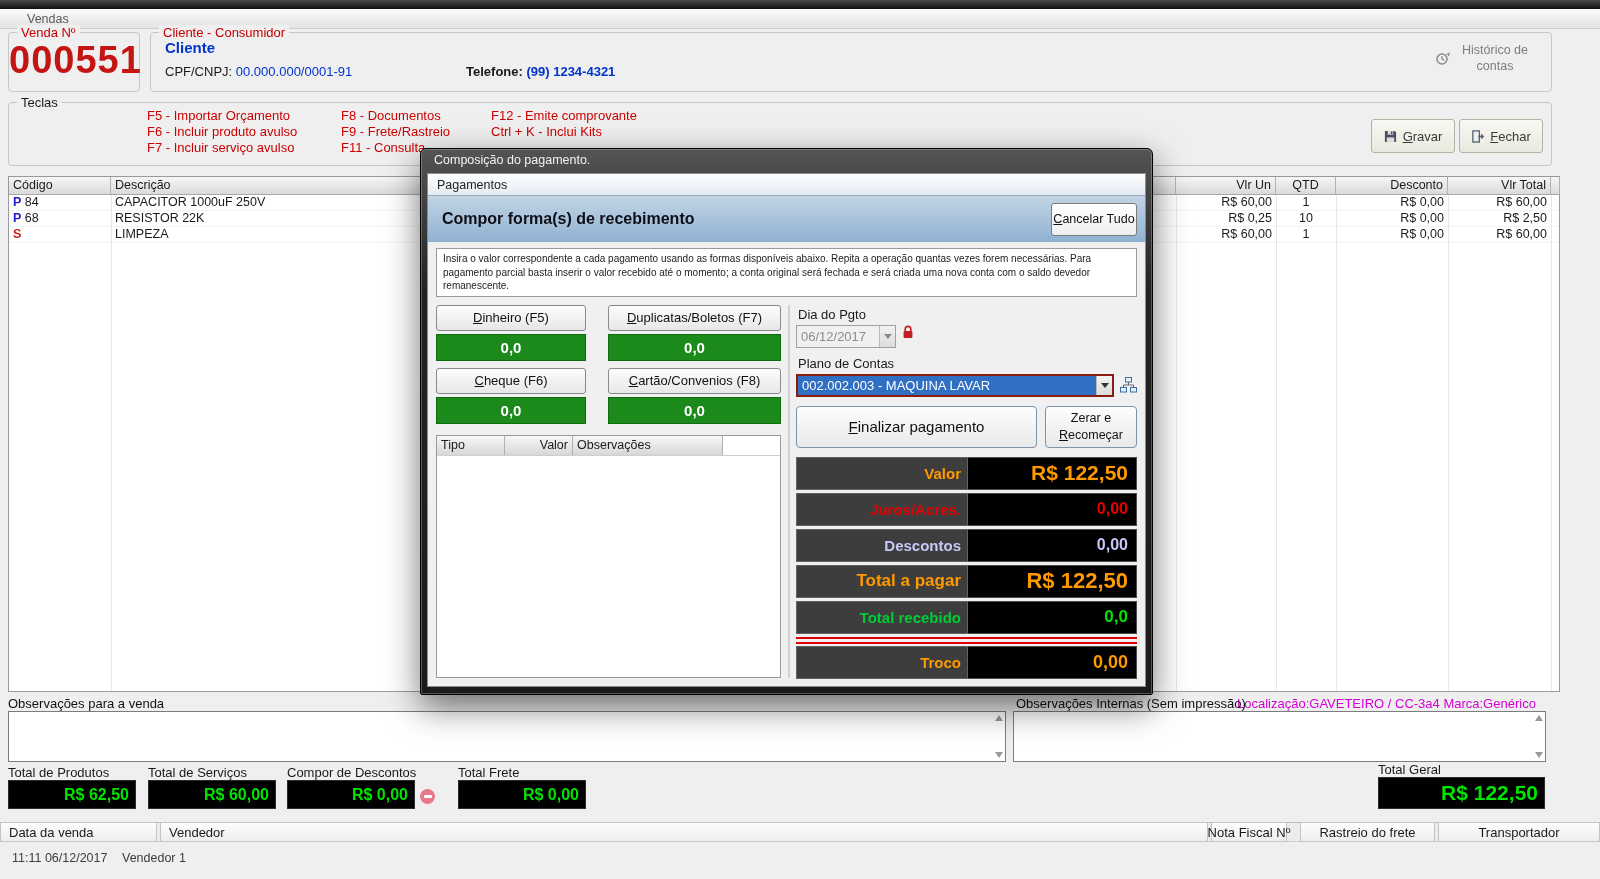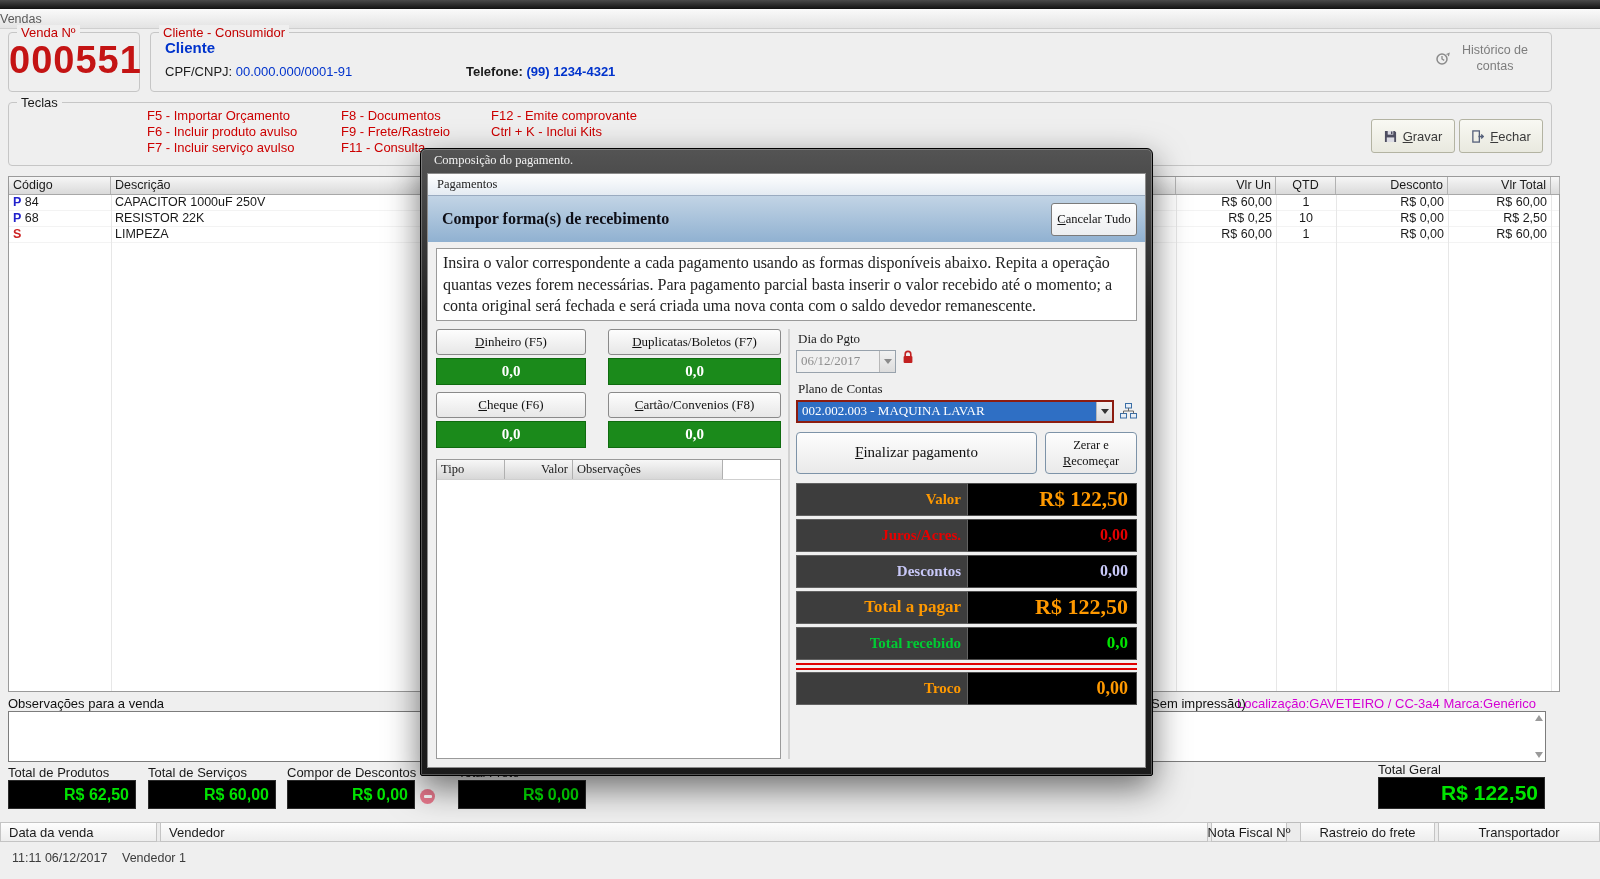--- a/index.html
+++ b/index.html
@@ -5,21 +5,21 @@
   * { margin:0; padding:0; box-sizing:border-box; }
   html,body { width:1600px; height:879px; }
   body { font-family:"Liberation Sans", sans-serif; font-size:13px; color:#1a1a1a; background:#efefef; }
   #app { position:relative; width:1600px; height:879px; background:#efefef; overflow:hidden; }
 
   
   .top-strip { position:absolute; left:0; top:0; width:1600px; height:9px;
     background:linear-gradient(180deg,#4a4a4a,#101010); }
   .titlebar { position:absolute; left:0; top:9px; width:1600px; height:20px;
     background:linear-gradient(180deg,#fafafa,#e3e3e3); border-bottom:1px solid #cfcfcf;
-    display:flex; align-items:center; padding-left:0; color:#5a5a5a; font-size:12.5px; }
+    display:flex; align-items:center; padding-left:27px; color:#5a5a5a; font-size:12.5px; }
 
   
   .group { position:absolute; border:1px solid #c6c6c6; border-radius:4px; }
   .legend { position:absolute; top:-8px; left:8px; background:#efefef; padding:0 4px; font-size:13px; }
   .legend.red { color:#c30000; }
 
   .venda-group { left:8px; top:32px; width:132px; height:60px; }
   .venda-number { position:absolute; left:0; top:6px; width:100%; text-align:center;
     font-size:38px; font-weight:bold; color:#c41414; letter-spacing:1px; }
 
@@ -78,38 +78,38 @@
 
   
   .status-strip { position:absolute; left:0; top:822px; width:1600px; height:20px; background:#ececec;
     border-top:1px solid #bdbdbd; border-bottom:1px solid #cfcfcf; }
   .st-head { position:absolute; top:822px; height:20px; background:linear-gradient(180deg,#fdfdfd,#ededed);
     border:1px solid #c4c4c4; display:flex; align-items:center; font-size:13px; padding:0 8px; white-space:nowrap; }
   .st-ctr { justify-content:center; }
   .st-val { position:absolute; top:851px; font-size:12.5px; color:#3c3c3c; white-space:nowrap; }
 
   
-  .dialog { position:absolute; left:420px; top:148px; width:733px; height:628px;
+  .dialog { position:absolute; left:420px; top:148px; width:733px; height:547px;
     background:linear-gradient(180deg,#545454,#232323 26%,#1b1b1b);
     border:1px solid #000; border-radius:6px 6px 2px 2px;
     box-shadow:0 12px 34px rgba(0,0,0,.55), 0 0 0 1px rgba(255,255,255,.25) inset;
-    padding:24px 6px 7px 6px; z-index:10;font-family:Liberation Serif, serif; }
+    padding:24px 6px 7px 6px; z-index:10; }
   .dialog-title { position:absolute; left:13px; top:4px; color:#f2f2f2; font-size:12.5px; }
   .dialog-content { width:100%; height:100%; background:#f0f0f0; border:1px solid #8c8c8c;
     display:flex; flex-direction:column; overflow:hidden; }
   .tabstrip { height:22px; background:linear-gradient(180deg,#ffffff,#e4ebf2); border-bottom:1px solid #9aabc0;
     display:flex; align-items:center; padding-left:9px; font-size:12.5px; color:#222; flex:0 0 auto; }
   .dlg-header { height:46px; flex:0 0 auto; background:linear-gradient(180deg,#c2d4e5,#90b1d1);
     display:flex; align-items:center; padding:0 8px 0 14px; }
   .dlg-header .title { font-size:16px; font-weight:bold; color:#0e0e16; flex:1; }
   .cancel-all { width:86px; height:33px; background:linear-gradient(180deg,#ffffff,#eceeF0);
     border:1px solid #7b7b7b; border-radius:3px; font-size:12.5px; color:#111;
     display:flex; align-items:center; justify-content:center; }
   .info-box { margin:6px 8px; background:#fff; border:1px solid #9a9a9a; padding:3px 6px;
-    font-size:16px; line-height:1.35; color:#222; flex:0 0 auto; }
+    font-size:10px; line-height:1.35; color:#222; flex:0 0 auto; }
   .dlg-body { flex:1; display:flex; padding:2px 8px 8px 8px; gap:4px; min-height:0; }
   .left-col { width:345px; display:flex; flex-direction:column; flex:0 0 auto; }
   .methods-row { display:grid; grid-template-columns:150px 1fr; gap:22px; margin-bottom:7px; }
   .method-btn { height:26px; background:linear-gradient(180deg,#fdfdfd,#e7e7e7); border:1px solid #8a8a8a;
     border-radius:3px; font-size:13px; color:#111; display:flex; align-items:center; justify-content:center; }
   .method-val { margin-top:3px; height:27px; background:#1b8a1b; border:1px solid #0f6b0f;
     color:#fff; font-weight:bold; font-size:15px; display:flex; align-items:center; justify-content:center; }
   .pay-list { flex:1; border:1px solid #9a9a9a; background:#fff; margin-top:4px; min-height:0; }
   .pay-list-head { display:flex; height:20px; border-bottom:1px solid #cfcfcf; }
   .plh { background:linear-gradient(180deg,#f7f7f7,#d7d7d7); border-right:1px solid #b0b0b0;

